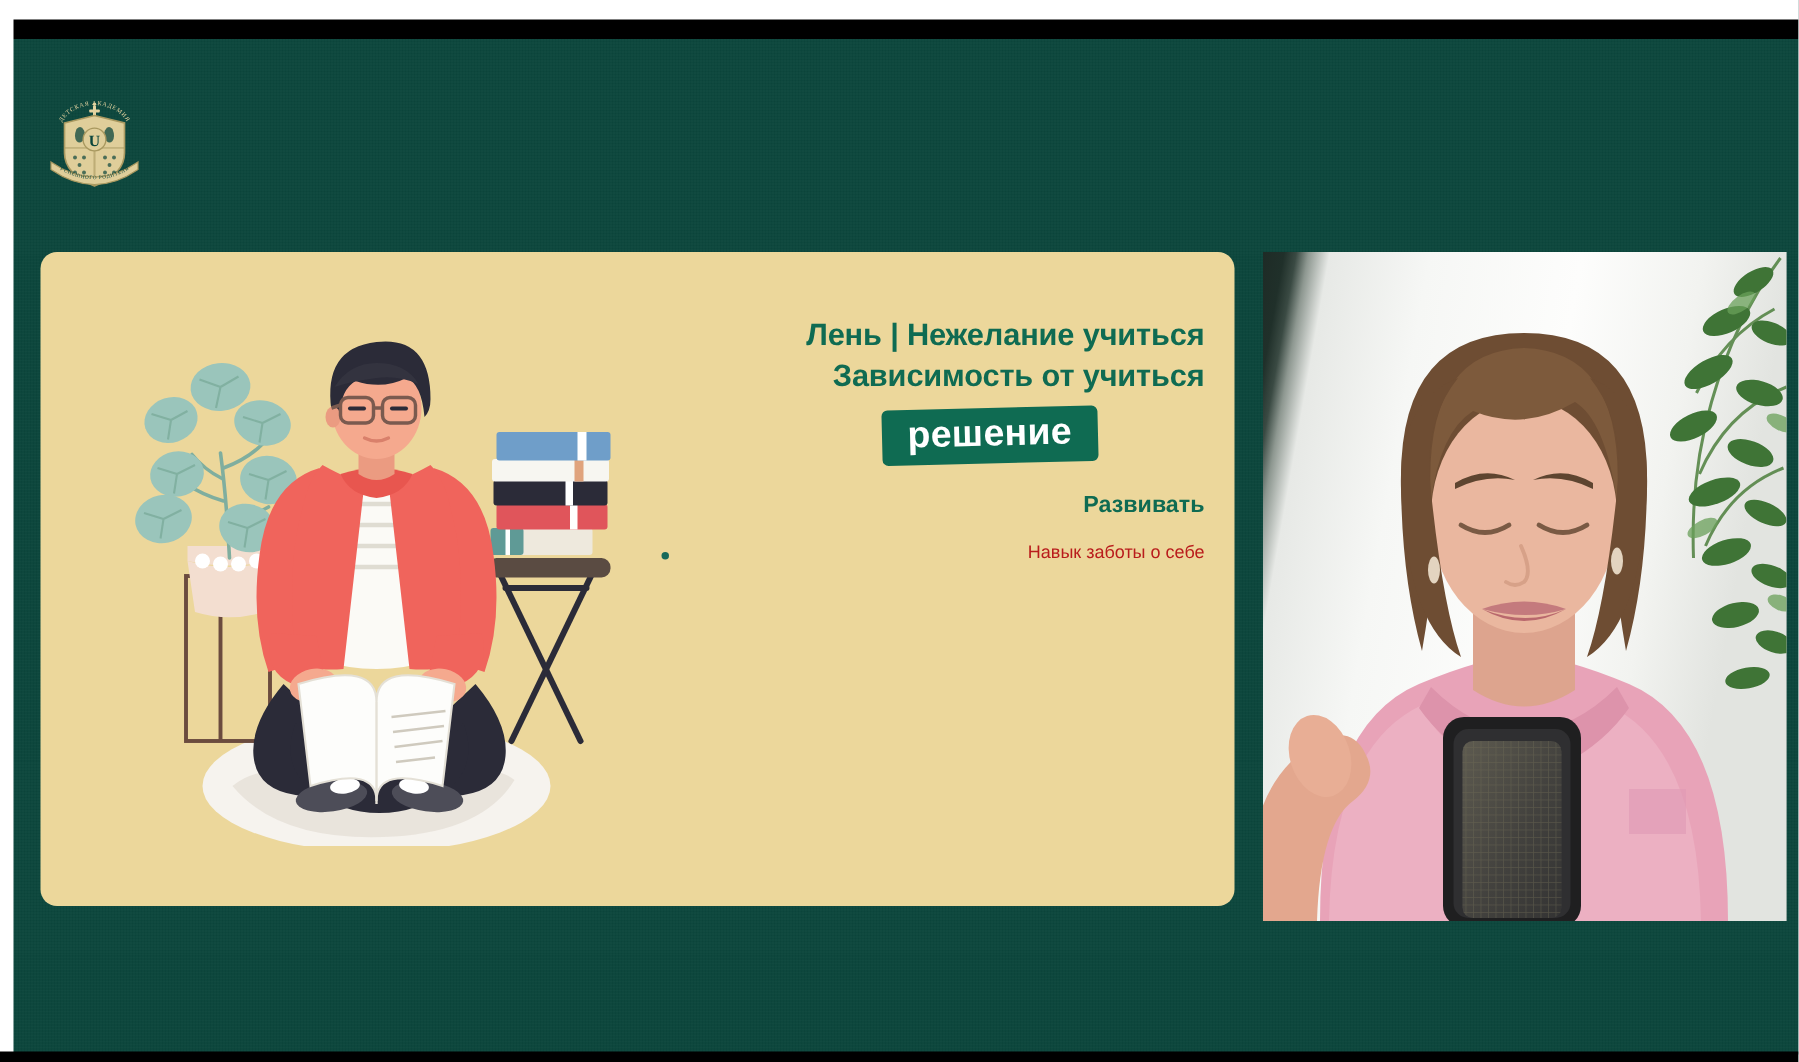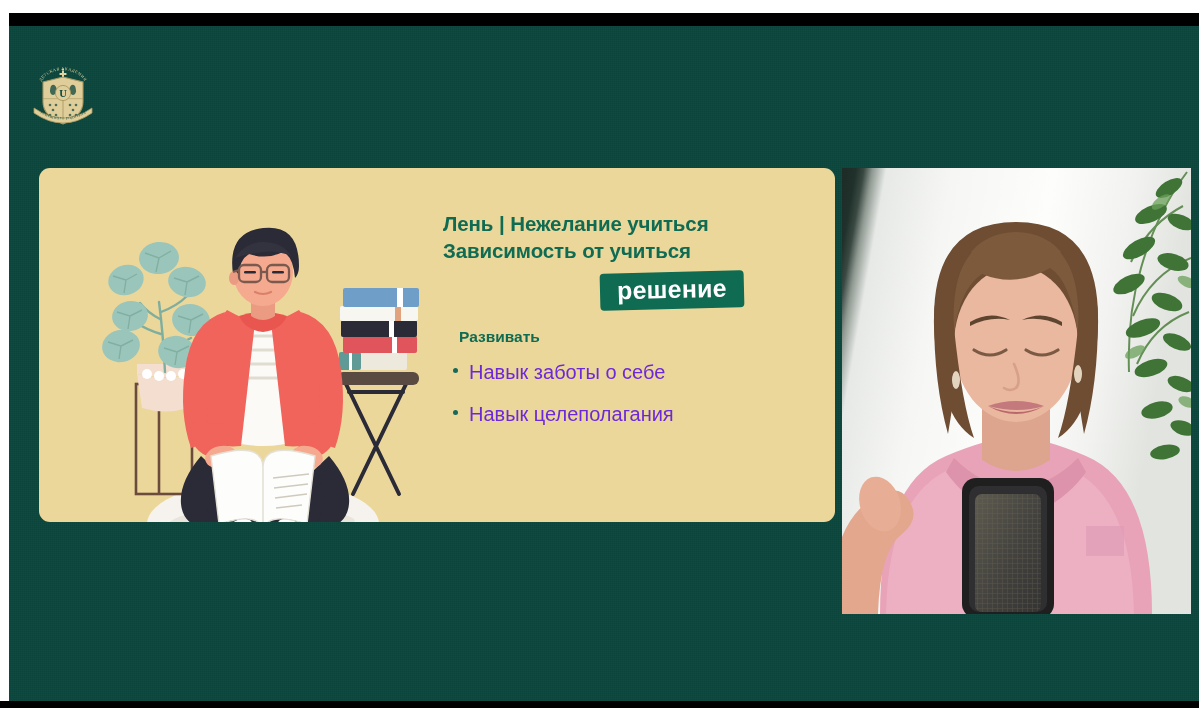--- a/index.html
+++ b/index.html
@@ -43,26 +43,27 @@
 
   
   .logo {
     position: absolute; left: 22px; top: 36px;
     width: 64px; height: 66px;
     z-index: 6;
   }
 
   
   .slide-card {
-    position: absolute; left: 30px; top: 142px;
-    width: 796px; height: 354px;
+    position: absolute; left: 18px; top: 142px;
+    width: 796px; height: 436px;
     background: #ecd79b;
     border-radius: 11px;
     overflow: hidden;
     z-index: 5;
+    text-align: right;
   }
 
   
   .illus { position: absolute; left: 58px; top: 56px; width: 330px; height: 340px; }
 
   
   .slide-text {
     position: absolute; left: 404px; top: 42px;
     width: 372px;
   }
@@ -88,22 +89,22 @@
   }
   .sub-head {
     margin-top: 14px; margin-left: 16px;
     color: #0f6b52;
     font-size: 15.5px;
     font-weight: bold;
   }
   .bullets { margin-top: 16px; list-style: none; }
   .bullets li {
     position: relative;
-    color: #6d28d9;
-    font-size: 20px;
+    color: #b91c1c;
+    font-size: 12px;
     line-height: 1.0;
     margin-bottom: 22px;
     padding-left: 26px;
   }
   .bullets li::before {
     content: "";
     position: absolute; left: 10px; top: 6px;
     width: 5px; height: 5px;
     border-radius: 50%;
     background: #17695a;
@@ -346,21 +347,20 @@
         <div class="slide-title">Зависимость от учиться</div>
 
         <div class="badge-wrap">
           <span class="badge">решение</span>
         </div>
 
         <div class="sub-head">Развивать</div>
 
         <ul class="bullets">
           <li>Навык заботы о себе</li>
-          <li>Навык целеполагания</li>
         </ul>
       </div>
     </div>
 
     <div class="video-panel">
       <div class="vid-bgwall"></div>
 
       <svg class="vid-plant" viewBox="0 0 130 330">
         <g stroke="#4d7f3d" stroke-width="2" fill="none" opacity="0.85">
           <path d="M122 10 q-30 40 -46 96 q-14 48 -12 104"></path>

